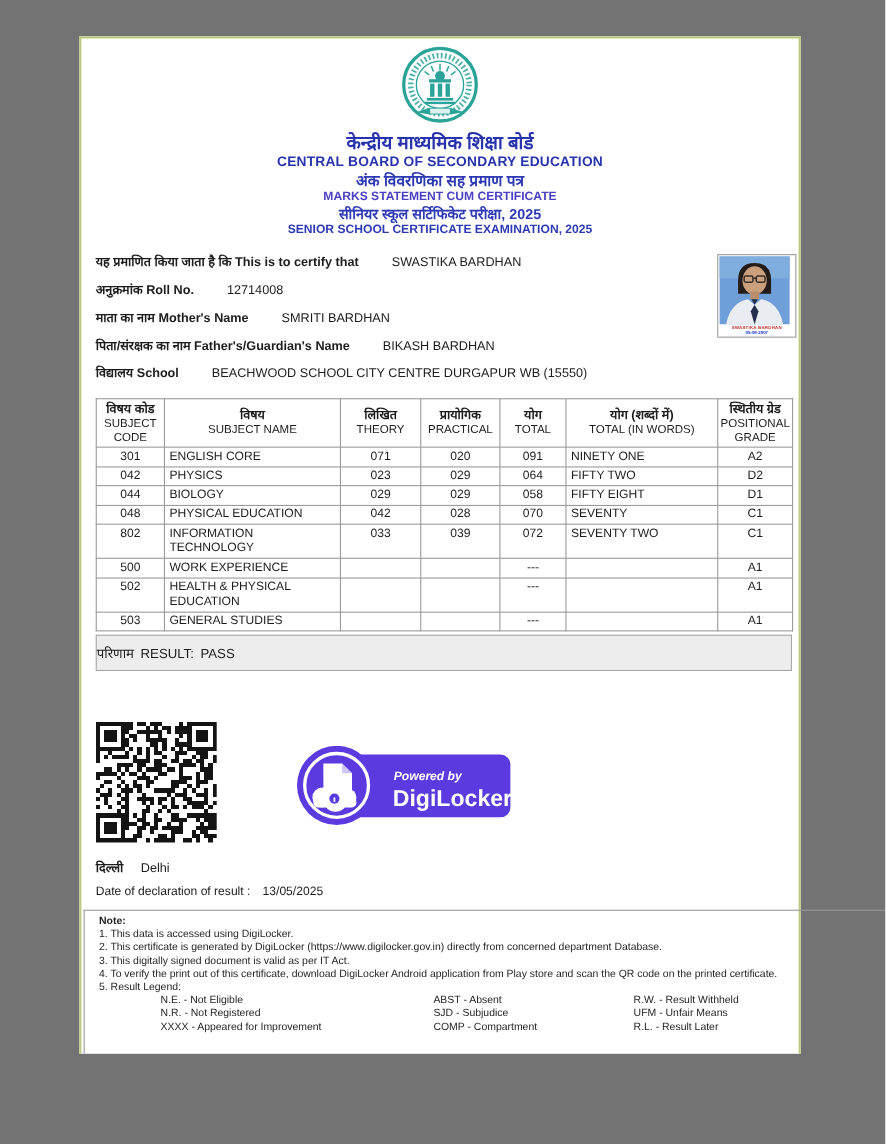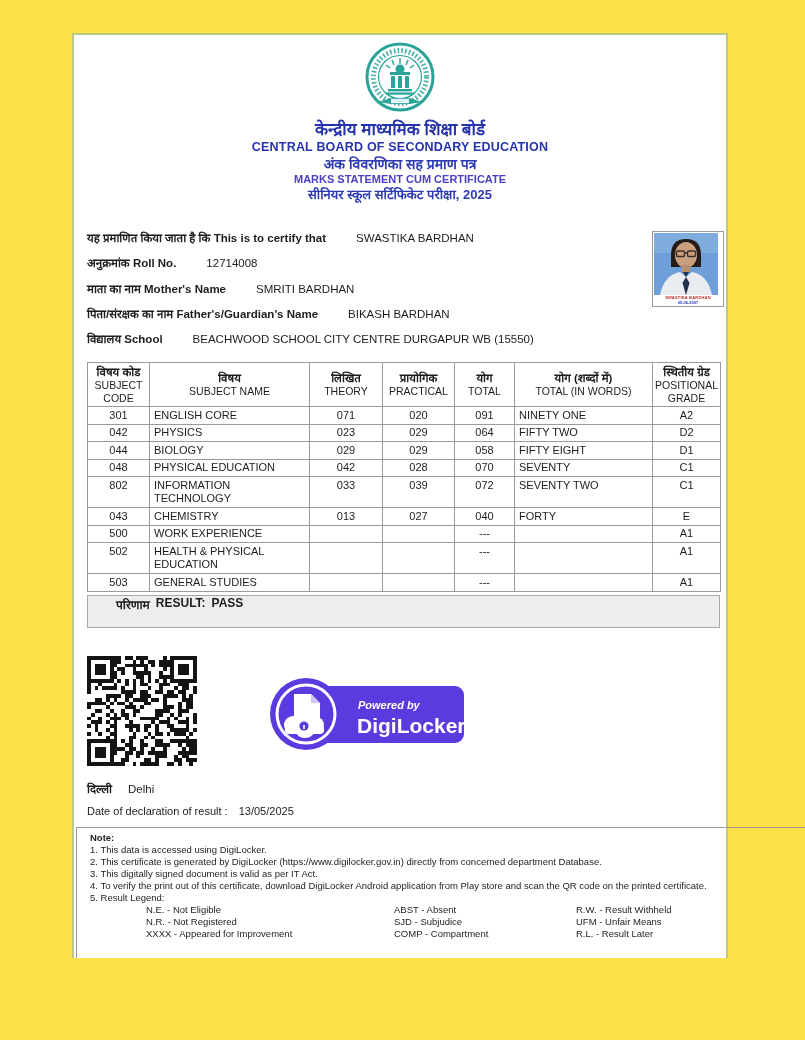--- a/index.html
+++ b/index.html
@@ -1,16 +1,16 @@
 <!DOCTYPE html>
 <html><head>
 <meta charset="utf-8">
 <style>
   html,body{margin:0;padding:0;background:#ffffff;}
-  .canvas{position:relative;width:805px;height:1040px;background:#fde047;overflow:hidden;
+  .canvas{position:relative;width:805px;height:1040px;background:#737373;overflow:hidden;
           font-family:"Liberation Sans","DejaVu Sans",sans-serif;color:#1d1d1d;}
   .border-box{position:absolute;left:72px;top:33px;width:656px;height:925px;
               border:2px solid #bcc983;border-bottom:none;background:#fff;box-sizing:border-box;}
 
   
   .logo-wrap{position:absolute;top:7px;left:0;right:0;display:flex;justify-content:center;}
   .titles{position:absolute;top:84px;left:0;right:0;text-align:center;line-height:1.25;}
   .t-hi1{font-size:17px;font-weight:bold;color:#2733ad;}
   .t-en1{font-size:12.5px;font-weight:bold;color:#2733ad;letter-spacing:.2px;}
   .t-hi2{font-size:14px;font-weight:bold;color:#2d3ab4;}
@@ -34,21 +34,21 @@
   .table-wrap{position:absolute;left:13px;top:327px;width:633px;}
   table.marks{border-collapse:collapse;width:100%;table-layout:fixed;}
   table.marks th,table.marks td{border:1px solid #9b9b9b;}
   table.marks th{padding:2px 1px;vertical-align:middle;}
   table.marks td{padding:1.5px 4px;font-size:11px;line-height:13.5px;vertical-align:top;}
   .th-hi{font-size:11.5px;font-weight:bold;line-height:14px;}
   .th-en{font-size:10.5px;font-weight:normal;line-height:12.5px;}
   td.c-code,td.c-num,td.c-grade{text-align:center;}
   td.c-name,td.c-words{text-align:left;}
   .result-band{margin-top:3px;border:1px solid #a8a8a8;background:#ededed;height:33px;
-               display:flex;align-items:flex-start;padding-left:28px;font-size:12px;font-weight:bold;box-sizing:border-box;}
+               display:flex;align-items:center;font-size:12px;font-weight:normal;box-sizing:border-box;}
   .result-band .gap{width:6px;}
 
   
   .qr{position:absolute;left:13px;top:621px;width:110px;height:110px;}
   .badge{position:absolute;left:196px;top:643px;}
 
   
   .place{position:absolute;left:13px;top:746px;font-size:11.5px;font-weight:bold;}
   .place .en{font-weight:normal;margin-left:4px;padding-left:12px;}
   .dateline{position:absolute;left:13px;top:770px;font-size:11px;}
@@ -98,20 +98,21 @@
         <rect x="30" y="56.8" width="18" height="4.4" fill="#ffffff" opacity="0.85"></rect>
       </svg>
     </div>
 
     <div class="titles">
       <div class="t-hi1">केन्द्रीय माध्यमिक शिक्षा बोर्ड</div>
       <div class="t-en1">CENTRAL BOARD OF SECONDARY EDUCATION</div>
       <div class="t-hi2">अंक विवरणिका सह प्रमाण पत्र</div>
       <div class="t-en2">MARKS STATEMENT CUM CERTIFICATE</div>
       <div class="t-hi3">सीनियर स्कूल सर्टिफिकेट परीक्षा, 2025</div>
+      <div class="t-en3">SENIOR SCHOOL CERTIFICATE EXAMINATION, 2025</div>
     </div>
 
     <div class="photo">
       <svg width="64" height="62" viewBox="0 0 64 62">
         <rect width="64" height="62" fill="#6f9fd8"></rect>
         <rect width="64" height="20" fill="#7fadde"></rect>
 
         <path d="M17 22 Q17 6 32 6 Q47 6 47 22 L47 34 L17 34 Z" fill="#241c18"></path>
 
         <ellipse cx="32" cy="22" rx="11" ry="13" fill="#c99f7d"></ellipse>
@@ -222,29 +223,20 @@
               <td class="c-grade">C1</td>
             </tr>
             <tr>
               <td class="c-code">802</td>
               <td class="c-name">INFORMATION TECHNOLOGY</td>
               <td class="c-num">033</td>
               <td class="c-num">039</td>
               <td class="c-num">072</td>
               <td class="c-words">SEVENTY TWO</td>
               <td class="c-grade">C1</td>
-            </tr>
-            <tr>
-              <td class="c-code">043</td>
-              <td class="c-name">CHEMISTRY</td>
-              <td class="c-num">013</td>
-              <td class="c-num">027</td>
-              <td class="c-num">040</td>
-              <td class="c-words">FORTY</td>
-              <td class="c-grade">E</td>
             </tr>
             <tr>
               <td class="c-code">500</td>
               <td class="c-name">WORK EXPERIENCE</td>
               <td class="c-num"></td>
               <td class="c-num"></td>
               <td class="c-num">---</td>
               <td class="c-words"></td>
               <td class="c-grade">A1</td>
             </tr>

